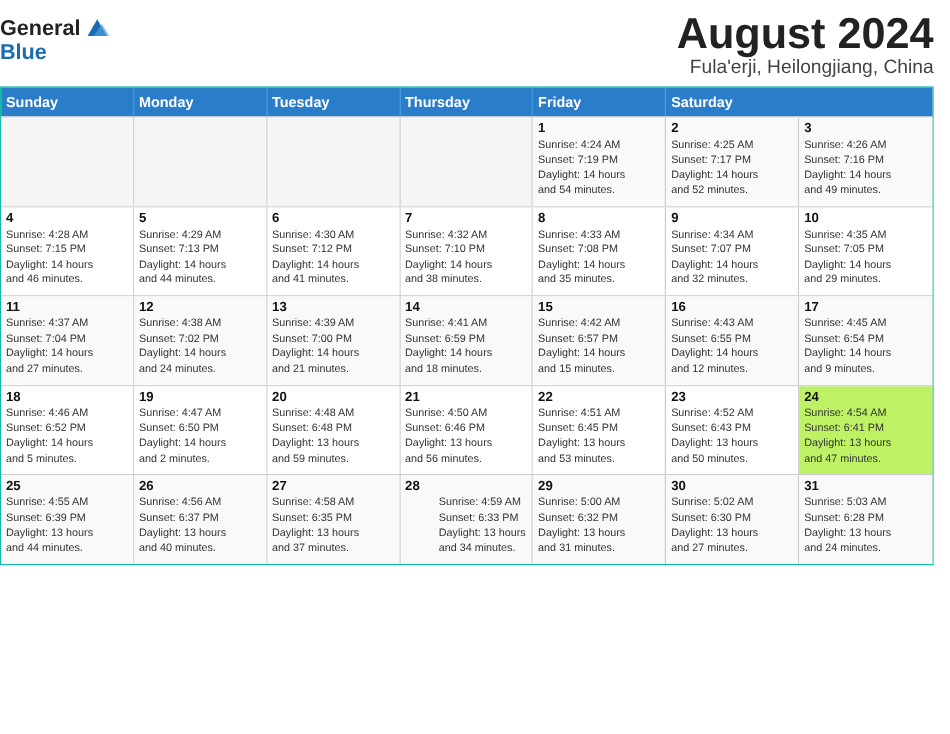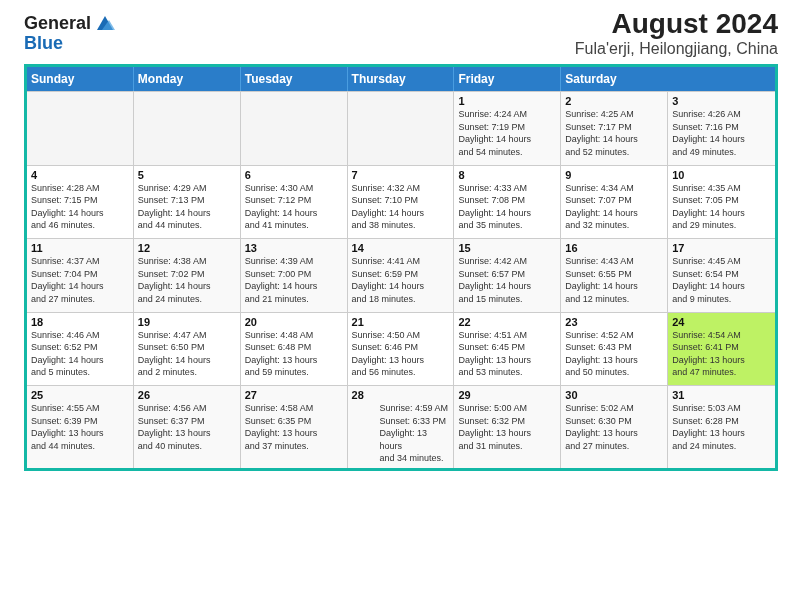--- a/index.html
+++ b/index.html
@@ -6,21 +6,21 @@
     body {
       font-family: Arial, sans-serif;
       background: #fff;
       width: 792px;
       height: 612px;
       overflow: hidden;
     }
     .page {
       width: 792px;
       height: 479px;
-      padding: 10px 14px 8px 24px;
+      padding: 10px 14px 8px 0;
       display: flex;
       flex-direction: column;
     }
     .top-section {
       display: flex;
       justify-content: space-between;
       align-items: flex-start;
       margin-bottom: 6px;
     }
     .logo {
@@ -37,35 +37,35 @@
     .logo-icon {
       width: 22px;
       height: 22px;
       margin-left: 2px;
       margin-top: -2px;
     }
     .title-area {
       text-align: right;
     }
     .month-title {
-      font-size: 28px;
+      font-size: 36px;
       font-weight: bold;
       color: #222;
       line-height: 1;
     }
     .location-title {
       font-size: 16px;
       color: #444;
       margin-top: 2px;
     }
     .calendar {
       flex: 1;
       display: flex;
       flex-direction: column;
-      border: 3px solid #14b8a6;
+      border: 1px solid #14b8a6;
     }
     .cal-header {
       display: grid;
       grid-template-columns: repeat(7, 1fr);
       background: #2a7dc9;
     }
     .cal-header-cell {
       color: #fff;
       font-weight: bold;
       font-size: 12px;

